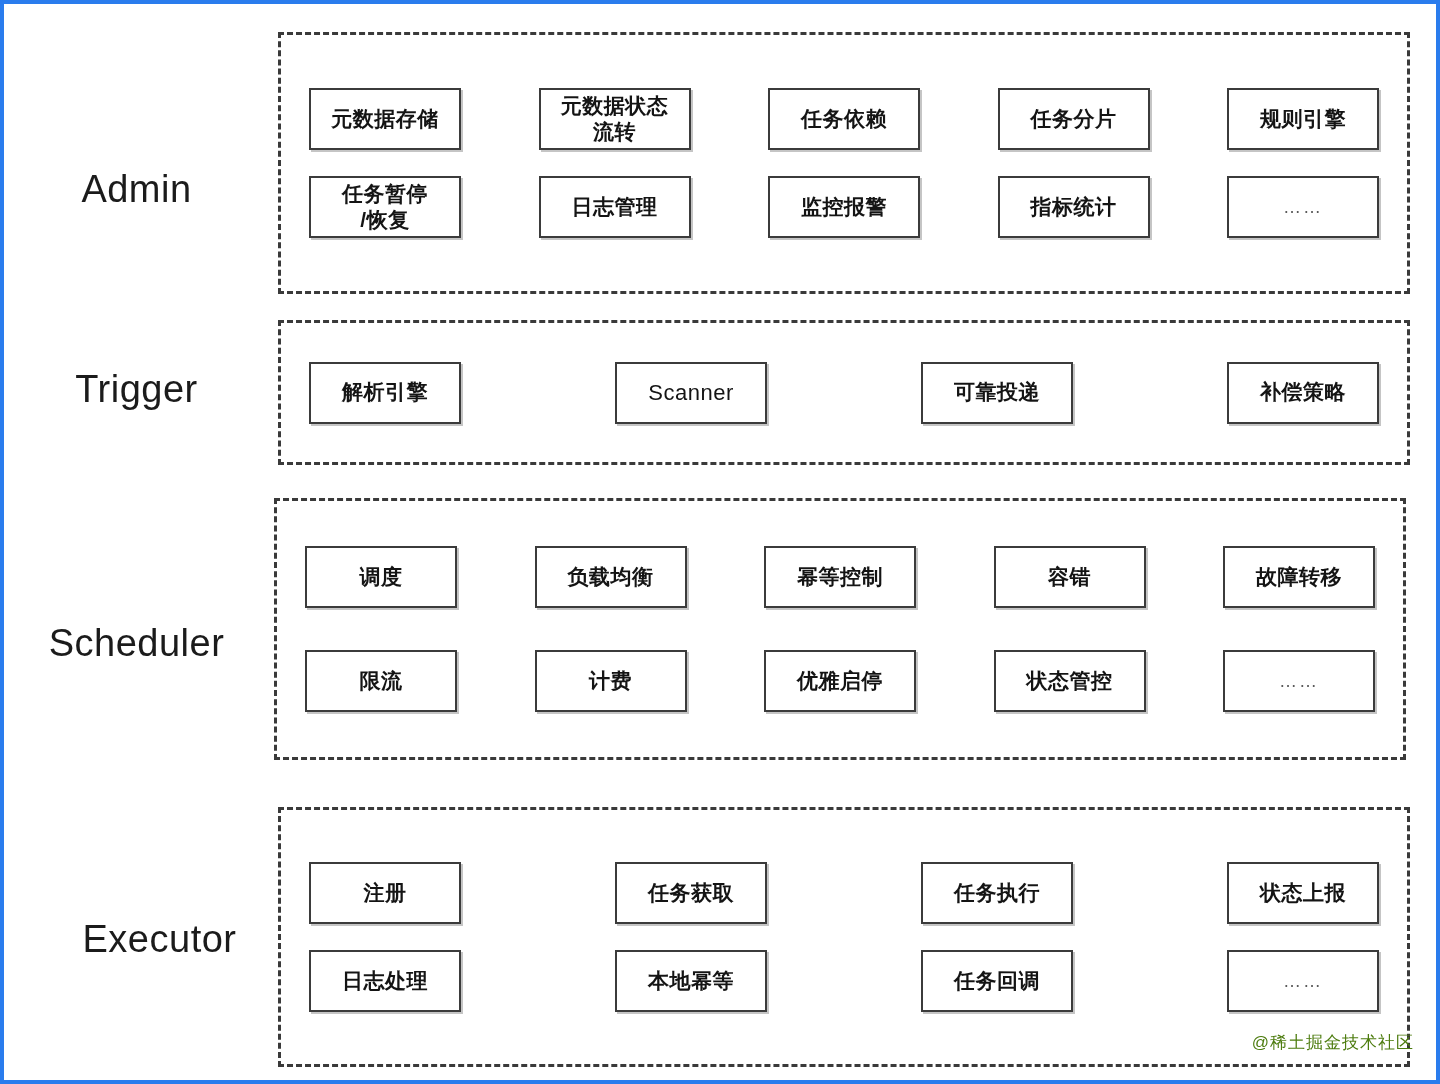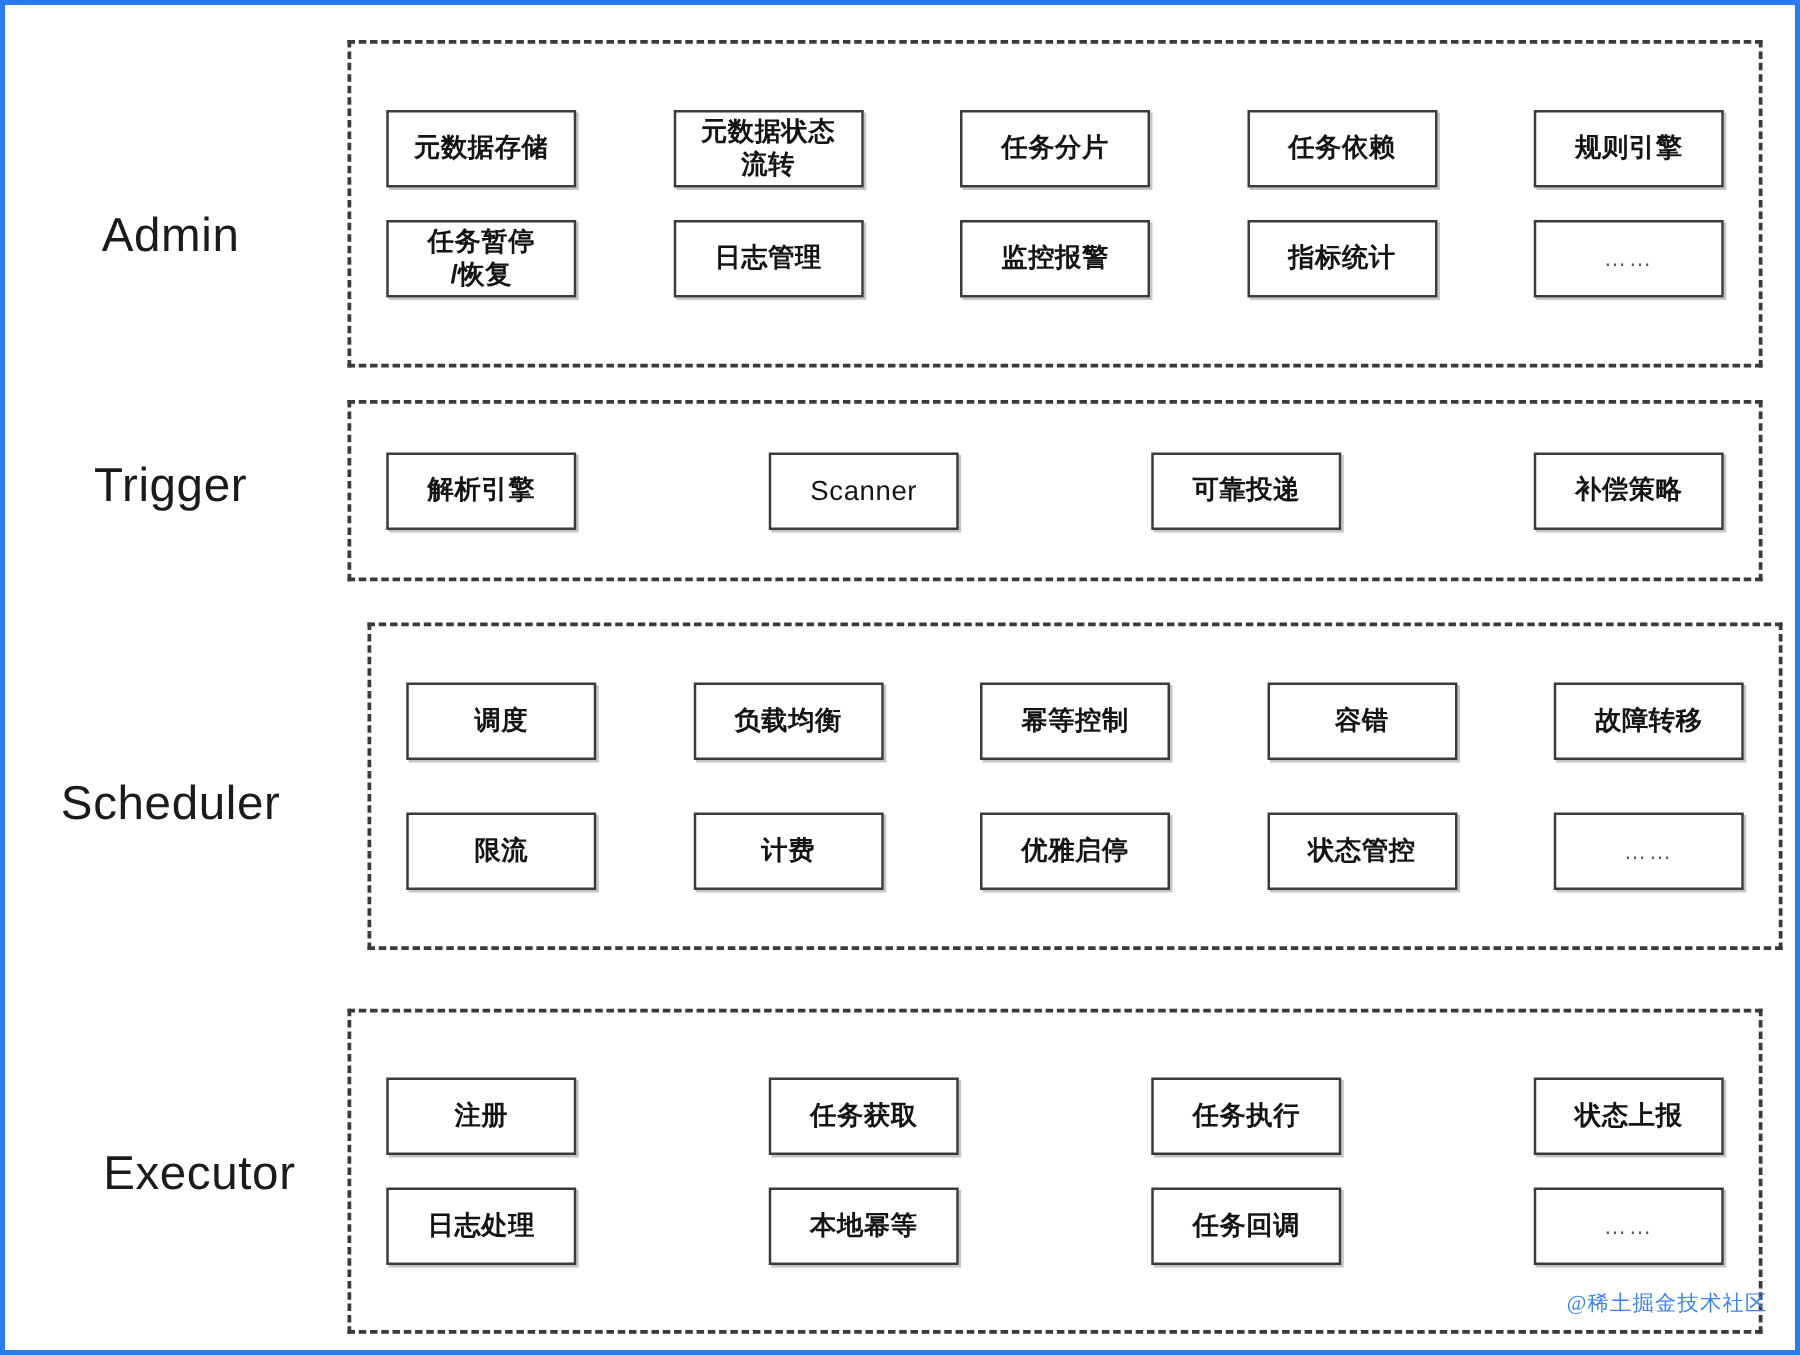--- a/index.html
+++ b/index.html
@@ -84,52 +84,52 @@
     font-weight: 400;
     color: #5a5a5a;
     letter-spacing: 2px;
   }
 
   
   #group-admin  { left: 274px; top: 28px;  width: 1132px; height: 262px; }
   
   #group-trigger{ left: 274px; top: 316px; width: 1132px; height: 145px; }
   
-  #group-scheduler { left: 290px; top: 494px; width: 1132px; height: 262px; gap: 16px; }
+  #group-scheduler { left: 270px; top: 494px; width: 1132px; height: 262px; gap: 16px; }
   
   #group-executor  { left: 274px; top: 803px; width: 1132px; height: 260px; }
 
   #label-admin     { top: 146px; margin-top: 20px; }
   #label-trigger   { top: 366px; }
   #label-scheduler { top: 620px; }
   #label-executor  { top: 916px; margin-left: 23px; }
 
   .watermark {
     position: absolute;
     right: 22px;
     bottom: 26px;
     font-size: 17px;
-    color: #3b82f6;
+    color: #4d7c0f;
     letter-spacing: 1px;
     white-space: nowrap;
-    font-family: Liberation Serif, serif;
+    font-family: Liberation Sans, sans-serif;
   }
 </style>
 </head>
 <body>
 
 <div id="canvas">
 
   <div class="layer-label" id="label-admin">Admin</div>
   <div class="group-box" id="group-admin">
     <div class="row spread-5">
       <div class="cell">元数据存储</div>
       <div class="cell">元数据状态<br>流转</div>
+      <div class="cell">任务依赖</div>
       <div class="cell">任务分片</div>
-      <div class="cell">任务依赖</div>
       <div class="cell">规则引擎</div>
     </div>
     <div class="row spread-5">
       <div class="cell">任务暂停<br>/恢复</div>
       <div class="cell">日志管理</div>
       <div class="cell">监控报警</div>
       <div class="cell">指标统计</div>
       <div class="cell ellipsis">……</div>
     </div>
   </div>

